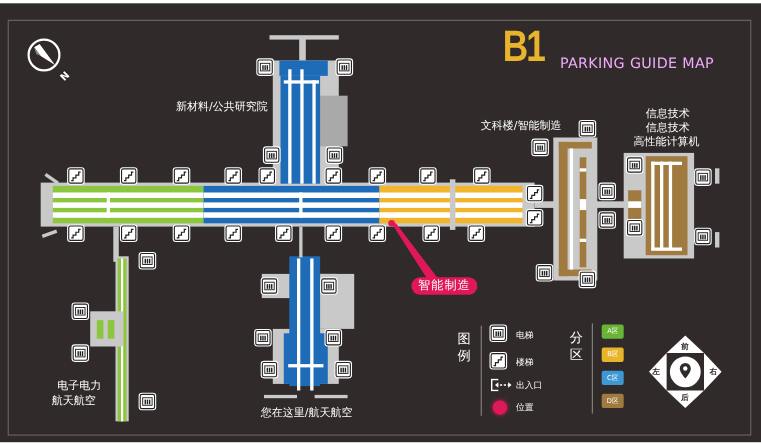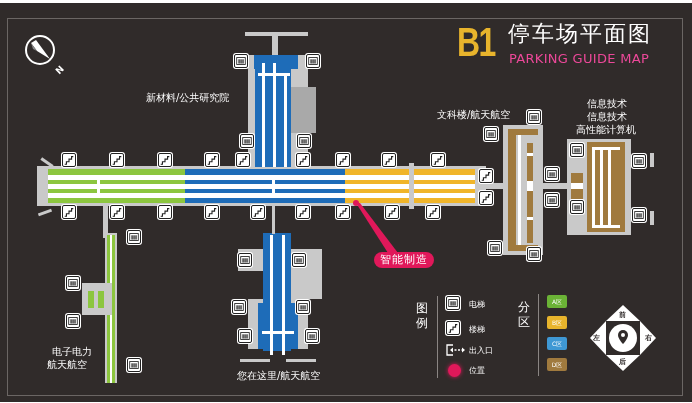--- a/index.html
+++ b/index.html
@@ -16,21 +16,21 @@
   .abs { position: absolute; }
   .title-b1 {
     position: absolute; left: 457px; top: 17px; font-family: "Liberation Sans", sans-serif;
     font-weight: bold; font-size: 40px; color: #e8b42c; letter-spacing: -2px;
     transform: scaleX(0.8); transform-origin: left top; line-height: 44px;
   }
   .title-cn {
     position: absolute; left: 508px; top: 18px; font-size: 22px; color: #fff; letter-spacing: 2px; line-height: 26px;
   }
   .title-en {
-    position: absolute; left: 509px; top: 49px; font-size: 13px; color: #ec4899; letter-spacing: 0.3px; line-height: 14px;
+    position: absolute; left: 509px; top: 49px; font-size: 13px; color: #f0abfc; letter-spacing: 0.3px; line-height: 14px;
   }
   .label {
     position: absolute; color: #fff; font-size: 10px; line-height: 13px; text-align: center; white-space: nowrap;
   }
   .gray { background: #c9c9c9; }
   .white { background: #ffffff; }
   .green { background: #8cc63f; }
   .blue { background: #1e6cb8; }
   .yellow { background: #f0b52a; }
   .brown { background: #a07a3e; }
@@ -46,21 +46,20 @@
   }
   .compass-txt { position: absolute; font-size: 7px; color: #302b2a; font-weight: bold; line-height: 8px; }
 </style>
 </head>
 <body>
 
 <div class="board">
   <div class="frame"></div>
 
   <div class="title-b1">B1</div>
-  <div class="title-cn">停车场平面图</div>
   <div class="title-en">PARKING GUIDE MAP</div>
 
   <div class="abs" style="left:23px;top:30px;width:34px;height:34px;">
     <svg viewBox="0 0 34 34" width="34" height="34">
       <circle cx="17" cy="17" r="14" fill="none" stroke="#fff" stroke-width="2"></circle>
       <polygon points="8,10 13,7 27,26 14,18" fill="#fff"></polygon>
       <polygon points="8,10 14,18 10,16" fill="#888"></polygon>
     </svg>
   </div>
   <div class="abs" style="left:56px;top:62px;color:#fff;font-size:9px;font-weight:bold;transform:rotate(-45deg);">N</div>
@@ -441,22 +440,22 @@
         <polyline points="2,12 4,12 4,9 7,9 7,6 10,6 10,3 12,3" fill="none" stroke="#222" stroke-width="1.3"></polyline>
       </svg>
     </div>
 
   <svg class="abs" style="left:350px;top:196px;" width="60" height="60" viewBox="0 0 60 60">
     <circle cx="6" cy="4" r="3" fill="#e0185a"></circle>
     <polygon points="6,4 10,4 48,54 38,54" fill="#e0185a"></polygon>
   </svg>
   <div class="abs" style="left:374px;top:249px;width:60px;height:16px;background:#e0185a;color:#fff;font-size:11px;text-align:center;line-height:16px;border-radius:8px;letter-spacing:1px;">智能制造</div>
 
-  <div class="label" style="left:146px;top:88px;font-size:10px;">新材料/公共研究院</div>
-  <div class="label" style="left:437px;top:105px;font-size:10px;">文科楼/航天航空</div>
+  <div class="label" style="left:160px;top:88px;font-size:10px;">新材料/公共研究院</div>
+  <div class="label" style="left:437px;top:105px;font-size:10px;">文科楼/智能制造</div>
   <div class="label" style="left:587px;top:94px;font-size:10px;">信息技术</div>
   <div class="label" style="left:587px;top:107px;font-size:10px;">信息技术</div>
   <div class="label" style="left:576px;top:120px;font-size:10px;text-align:center;">高性能计算机</div>
   <div class="label" style="left:52px;top:342px;font-size:10px;">电子电力</div>
   <div class="label" style="left:47px;top:355px;font-size:10px;">航天航空</div>
   <div class="label" style="left:237px;top:366px;font-size:10px;">您在这里/航天航空</div>
 
   <div class="abs" style="left:416px;top:297px;color:#fff;font-size:12px;">图</div>
   <div class="abs" style="left:416px;top:312px;color:#fff;font-size:12px;">例</div>
   <div class="abs" style="left:437px;top:293px;width:1px;height:82px;background:#8a8583;"></div>

